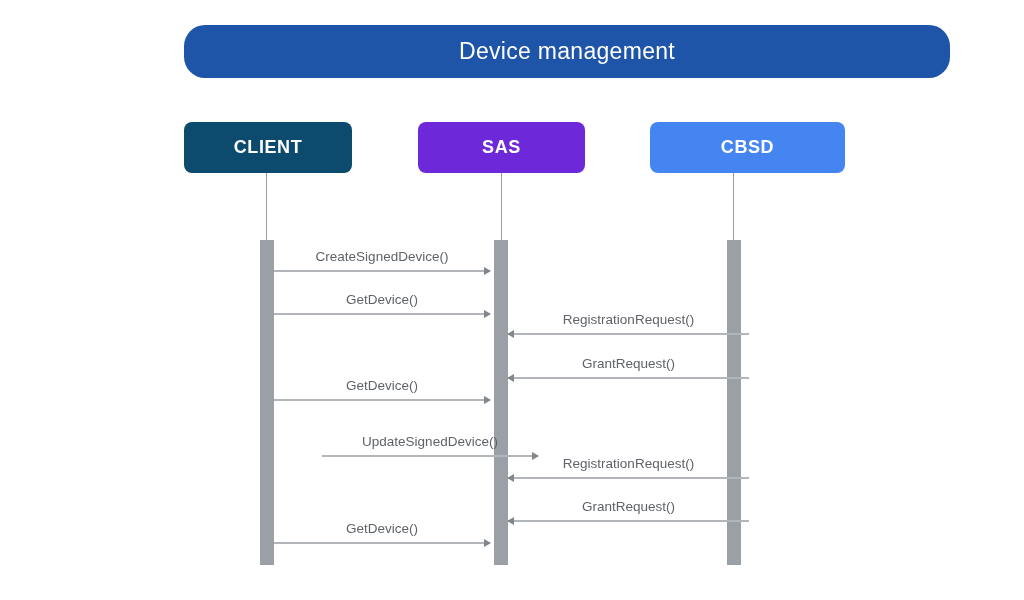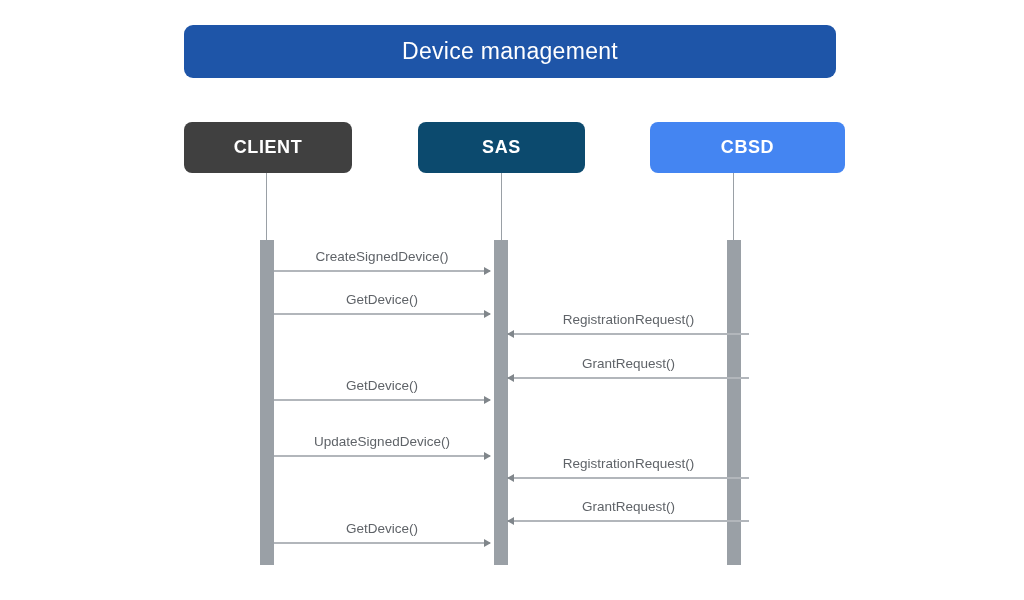--- a/index.html
+++ b/index.html
@@ -7,23 +7,23 @@
     position: relative;
     width: 1024px;
     height: 600px;
     background: var(--background, #fff);
     font-family: "Liberation Sans", sans-serif;
     overflow: hidden;
   }
   .title-bar {
     position: absolute;
     left: 184px; top: 25px;
-    width: 652px; height: 53px;
+    width: 766px; height: 53px;
     background: var(--title-bg, #1E55A8);
-    border-radius: 9px;
+    border-radius: 21px;
     color: var(--title-text, #fff);
     display: flex; align-items: center; justify-content: center;
     font-size: 23px;
     font-weight: 500;
     letter-spacing: 0.3px;
   }
   .actor {
     position: absolute;
     top: 122px; height: 51px;
     border-radius: 8px;
@@ -89,22 +89,22 @@
   
   .span-cbsd-sas { left: 508px; width: 241px; }
 </style>
 </head>
 <body>
 
 <div class="canvas">
 
   <div class="title-bar">Device management</div>
 
-  <div class="actor actor-client" style="background: #404040;">CLIENT</div>
-  <div class="actor actor-sas" style="background: #0c4a6e;">SAS</div>
+  <div class="actor actor-client" style="background: #0c4a6e;">CLIENT</div>
+  <div class="actor actor-sas" style="background: #6d28d9;">SAS</div>
   <div class="actor actor-cbsd" style="background: rgb(68, 133, 242);">CBSD</div>
 
   <div class="lifeline lifeline-client"></div>
   <div class="lifeline lifeline-sas"></div>
   <div class="lifeline lifeline-cbsd"></div>
 
   <div class="bar bar-client"></div>
   <div class="bar bar-sas"></div>
   <div class="bar bar-cbsd"></div>
 
@@ -126,21 +126,21 @@
   <div class="msg rtl span-cbsd-sas" style="top:356px;">
     <div class="msg-label">GrantRequest()</div>
     <div class="msg-line"></div>
   </div>
 
   <div class="msg ltr span-client-sas" style="top:378px;">
     <div class="msg-label">GetDevice()</div>
     <div class="msg-line"></div>
   </div>
 
-  <div class="msg ltr span-client-sas" style="top:434px;">
+  <div class="msg ltr span-client-sas" style="top:434px;padding-left:48px;">
     <div class="msg-label">UpdateSignedDevice()</div>
     <div class="msg-line"></div>
   </div>
 
   <div class="msg rtl span-cbsd-sas" style="top:456px;">
     <div class="msg-label">RegistrationRequest()</div>
     <div class="msg-line"></div>
   </div>
 
   <div class="msg rtl span-cbsd-sas" style="top:499px;">

